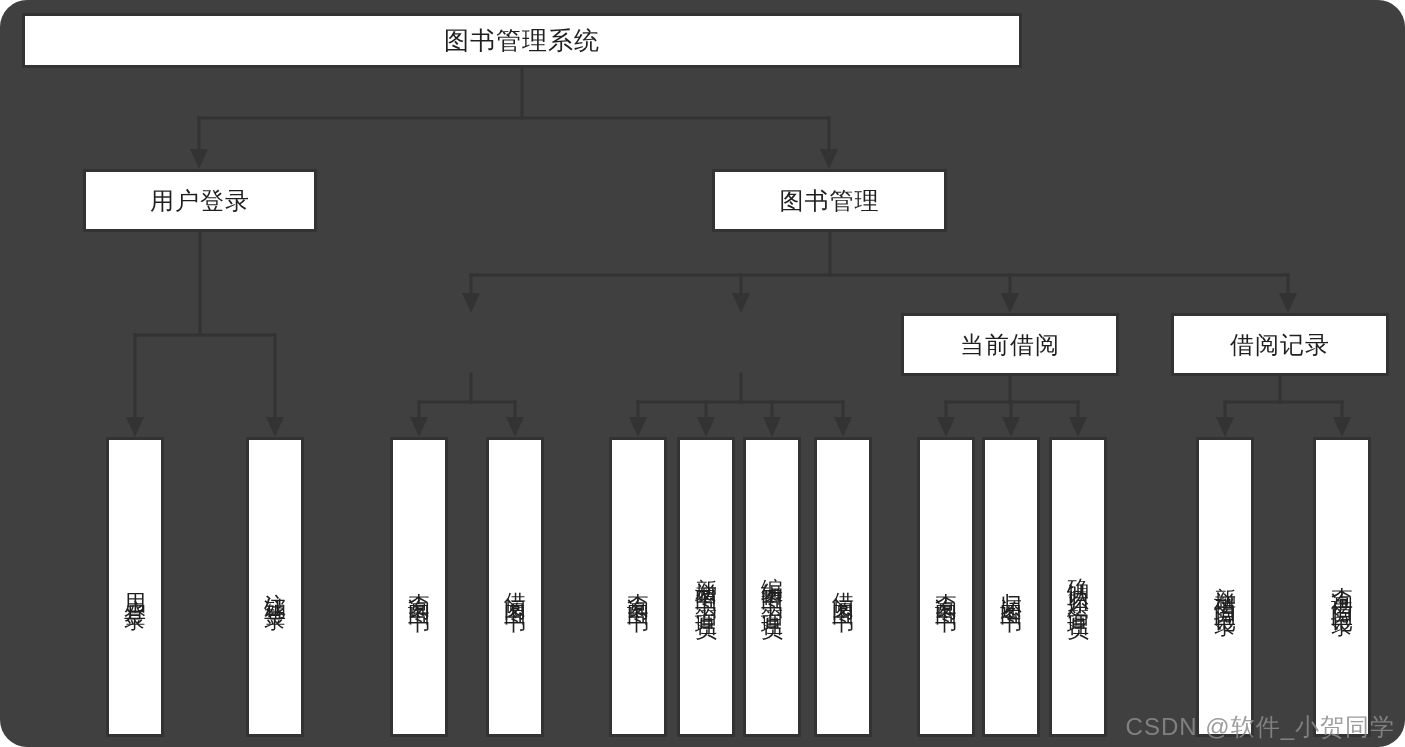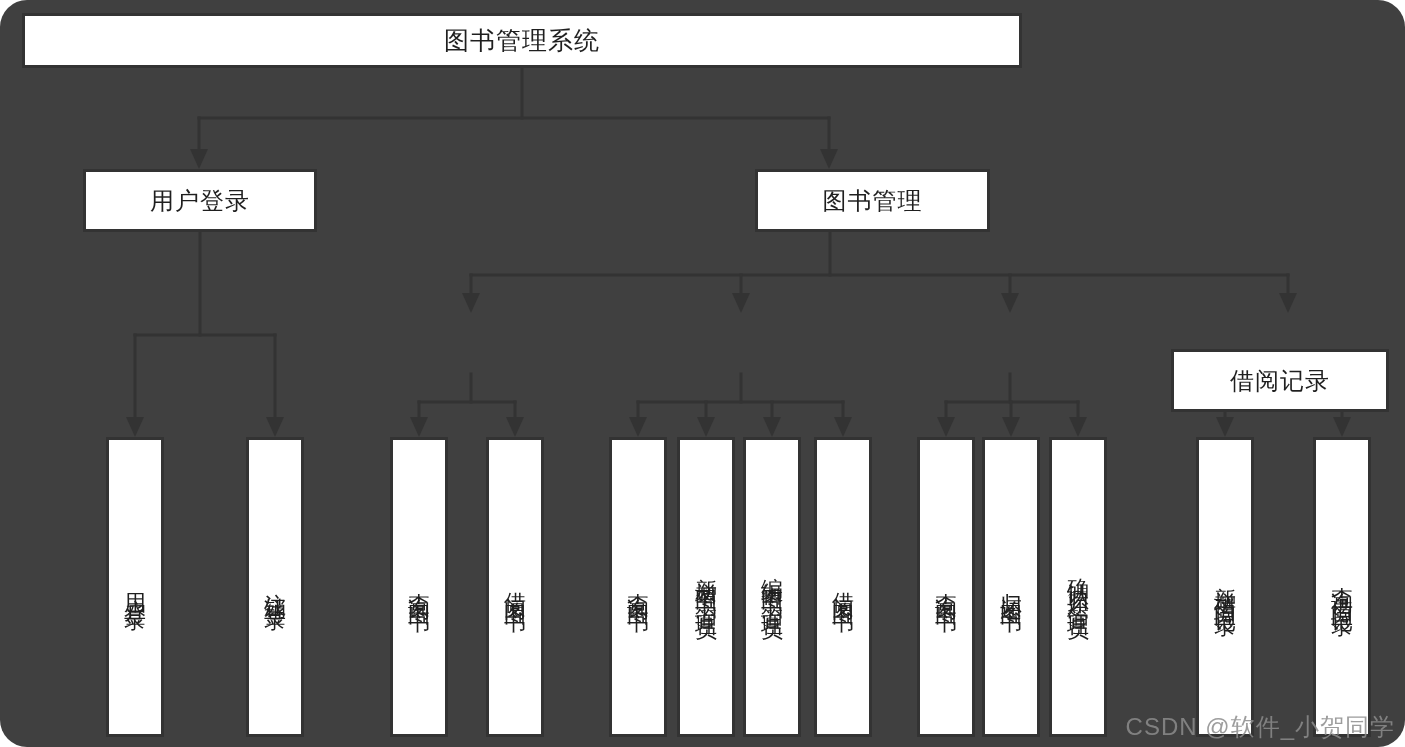--- a/index.html
+++ b/index.html
@@ -124,25 +124,28 @@
     </g>
   </svg>
 
   <div class="node" style="left:22px; top:13px; width:1000px; height:55px;">
     <span class="root-label">图书管理系统</span>
   </div>
 
   <div class="node" style="left:83px; top:169px; width:234px; height:63px;">
     <span class="h-label">用户登录</span>
   </div>
-  <div class="node" style="left:712px; top:169px; width:235px; height:63px;margin-left:43px;">
+  <div class="node" style="left:712px; top:169px; width:235px; height:63px;">
     <span class="h-label">图书管理</span>
   </div>
 
-  <div class="node" style="left:1171px; top:313px; width:218px; height:63px;margin-top:36px;">
+  <div class="node" style="left:901px; top:313px; width:218px; height:63px;">
+    <span class="h-label">当前借阅</span>
+  </div>
+  <div class="node" style="left:1171px; top:313px; width:218px; height:63px;">
     <span class="h-label">借阅记录</span>
   </div>
 
   <div class="node leaf" style="left:106px; top:437px; width:58px; height:300px;">
     <span>用户登录</span>
   </div>
   <div class="node leaf" style="left:246px; top:437px; width:58px; height:300px;">
     <span>注销登录</span>
   </div>
 

